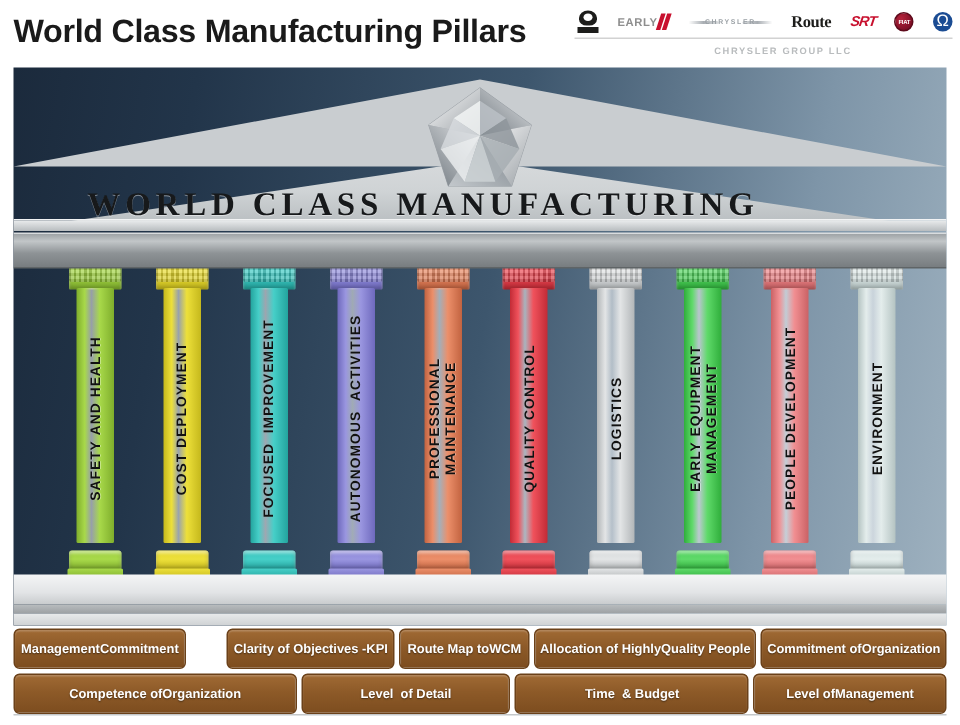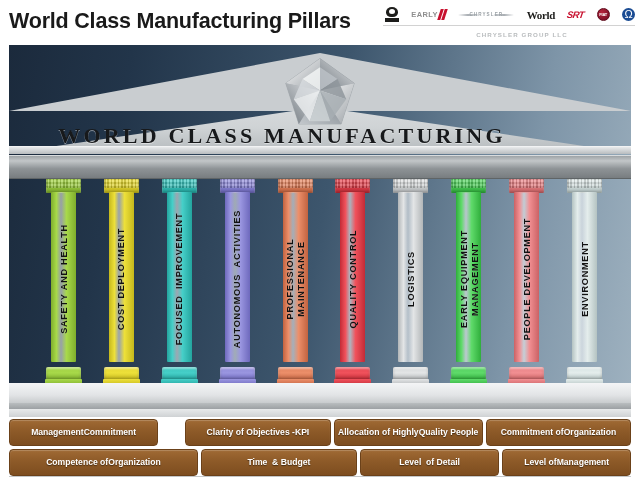--- a/index.html
+++ b/index.html
@@ -189,21 +189,21 @@
           </span>
       </div>
       <div class="brand">
         <span class="chrysler-wing">
             <i class="wleft"></i>
             <span class="wtext">CHRYSLER</span>
             <i class="wright"></i>
           </span>
       </div>
       <div class="brand">
-        <span class="jeep-word">World</span>
+        <span class="jeep-word">Route</span>
       </div>
       <div class="brand">
         <span class="srt-word">SRT</span>
       </div>
       <div class="brand">
         <span class="fiat-logo"></span>
       </div>
       <div class="brand">
         <span class="mopar-logo"></span>
       </div>
@@ -372,39 +372,43 @@
   <div class="foundation">
     <div class="frow r1" id="frow1">
         <div class="fbox" style="flex: 34 1 0px;">
           <div>Management</div>
           <div>Commitment</div>
         </div>
         <div class="fbox" style="flex: 33 1 0px; margin-left: 24px;">
           <div>Clarity&nbsp;of&nbsp;Objectives&nbsp;-</div>
           <div>KPI</div>
         </div>
+        <div class="fbox" style="flex: 25 1 0px;">
+          <div>Route&nbsp;Map&nbsp;to</div>
+          <div>WCM</div>
+        </div>
         <div class="fbox" style="flex: 34 1 0px;">
           <div>Allocation&nbsp;of&nbsp;Highly</div>
           <div>Quality&nbsp;People</div>
         </div>
         <div class="fbox" style="flex: 33 1 0px;">
           <div>Commitment&nbsp;of</div>
           <div>Organization</div>
         </div>
       </div>
     <div class="frow r2" id="frow2">
         <div class="fbox" style="flex: 33 1 0px;">
           <div>Competence&nbsp;of</div>
           <div>Organization</div>
         </div>
+        <div class="fbox" style="flex: 24 1 0px;">
+          <div>Level&nbsp;&nbsp;of&nbsp;Detail</div>
+        </div>
         <div class="fbox" style="flex: 27 1 0px;">
           <div>Time&nbsp;&nbsp;&amp;&nbsp;Budget</div>
-        </div>
-        <div class="fbox" style="flex: 24 1 0px;">
-          <div>Level&nbsp;&nbsp;of&nbsp;Detail</div>
         </div>
         <div class="fbox" style="flex: 22 1 0px; text-align: center;">
           <div>Level&nbsp;of</div>
           <div>Management</div>
         </div>
       </div>
     <div class="fbottomline"></div>
   </div>
 
 </div>

